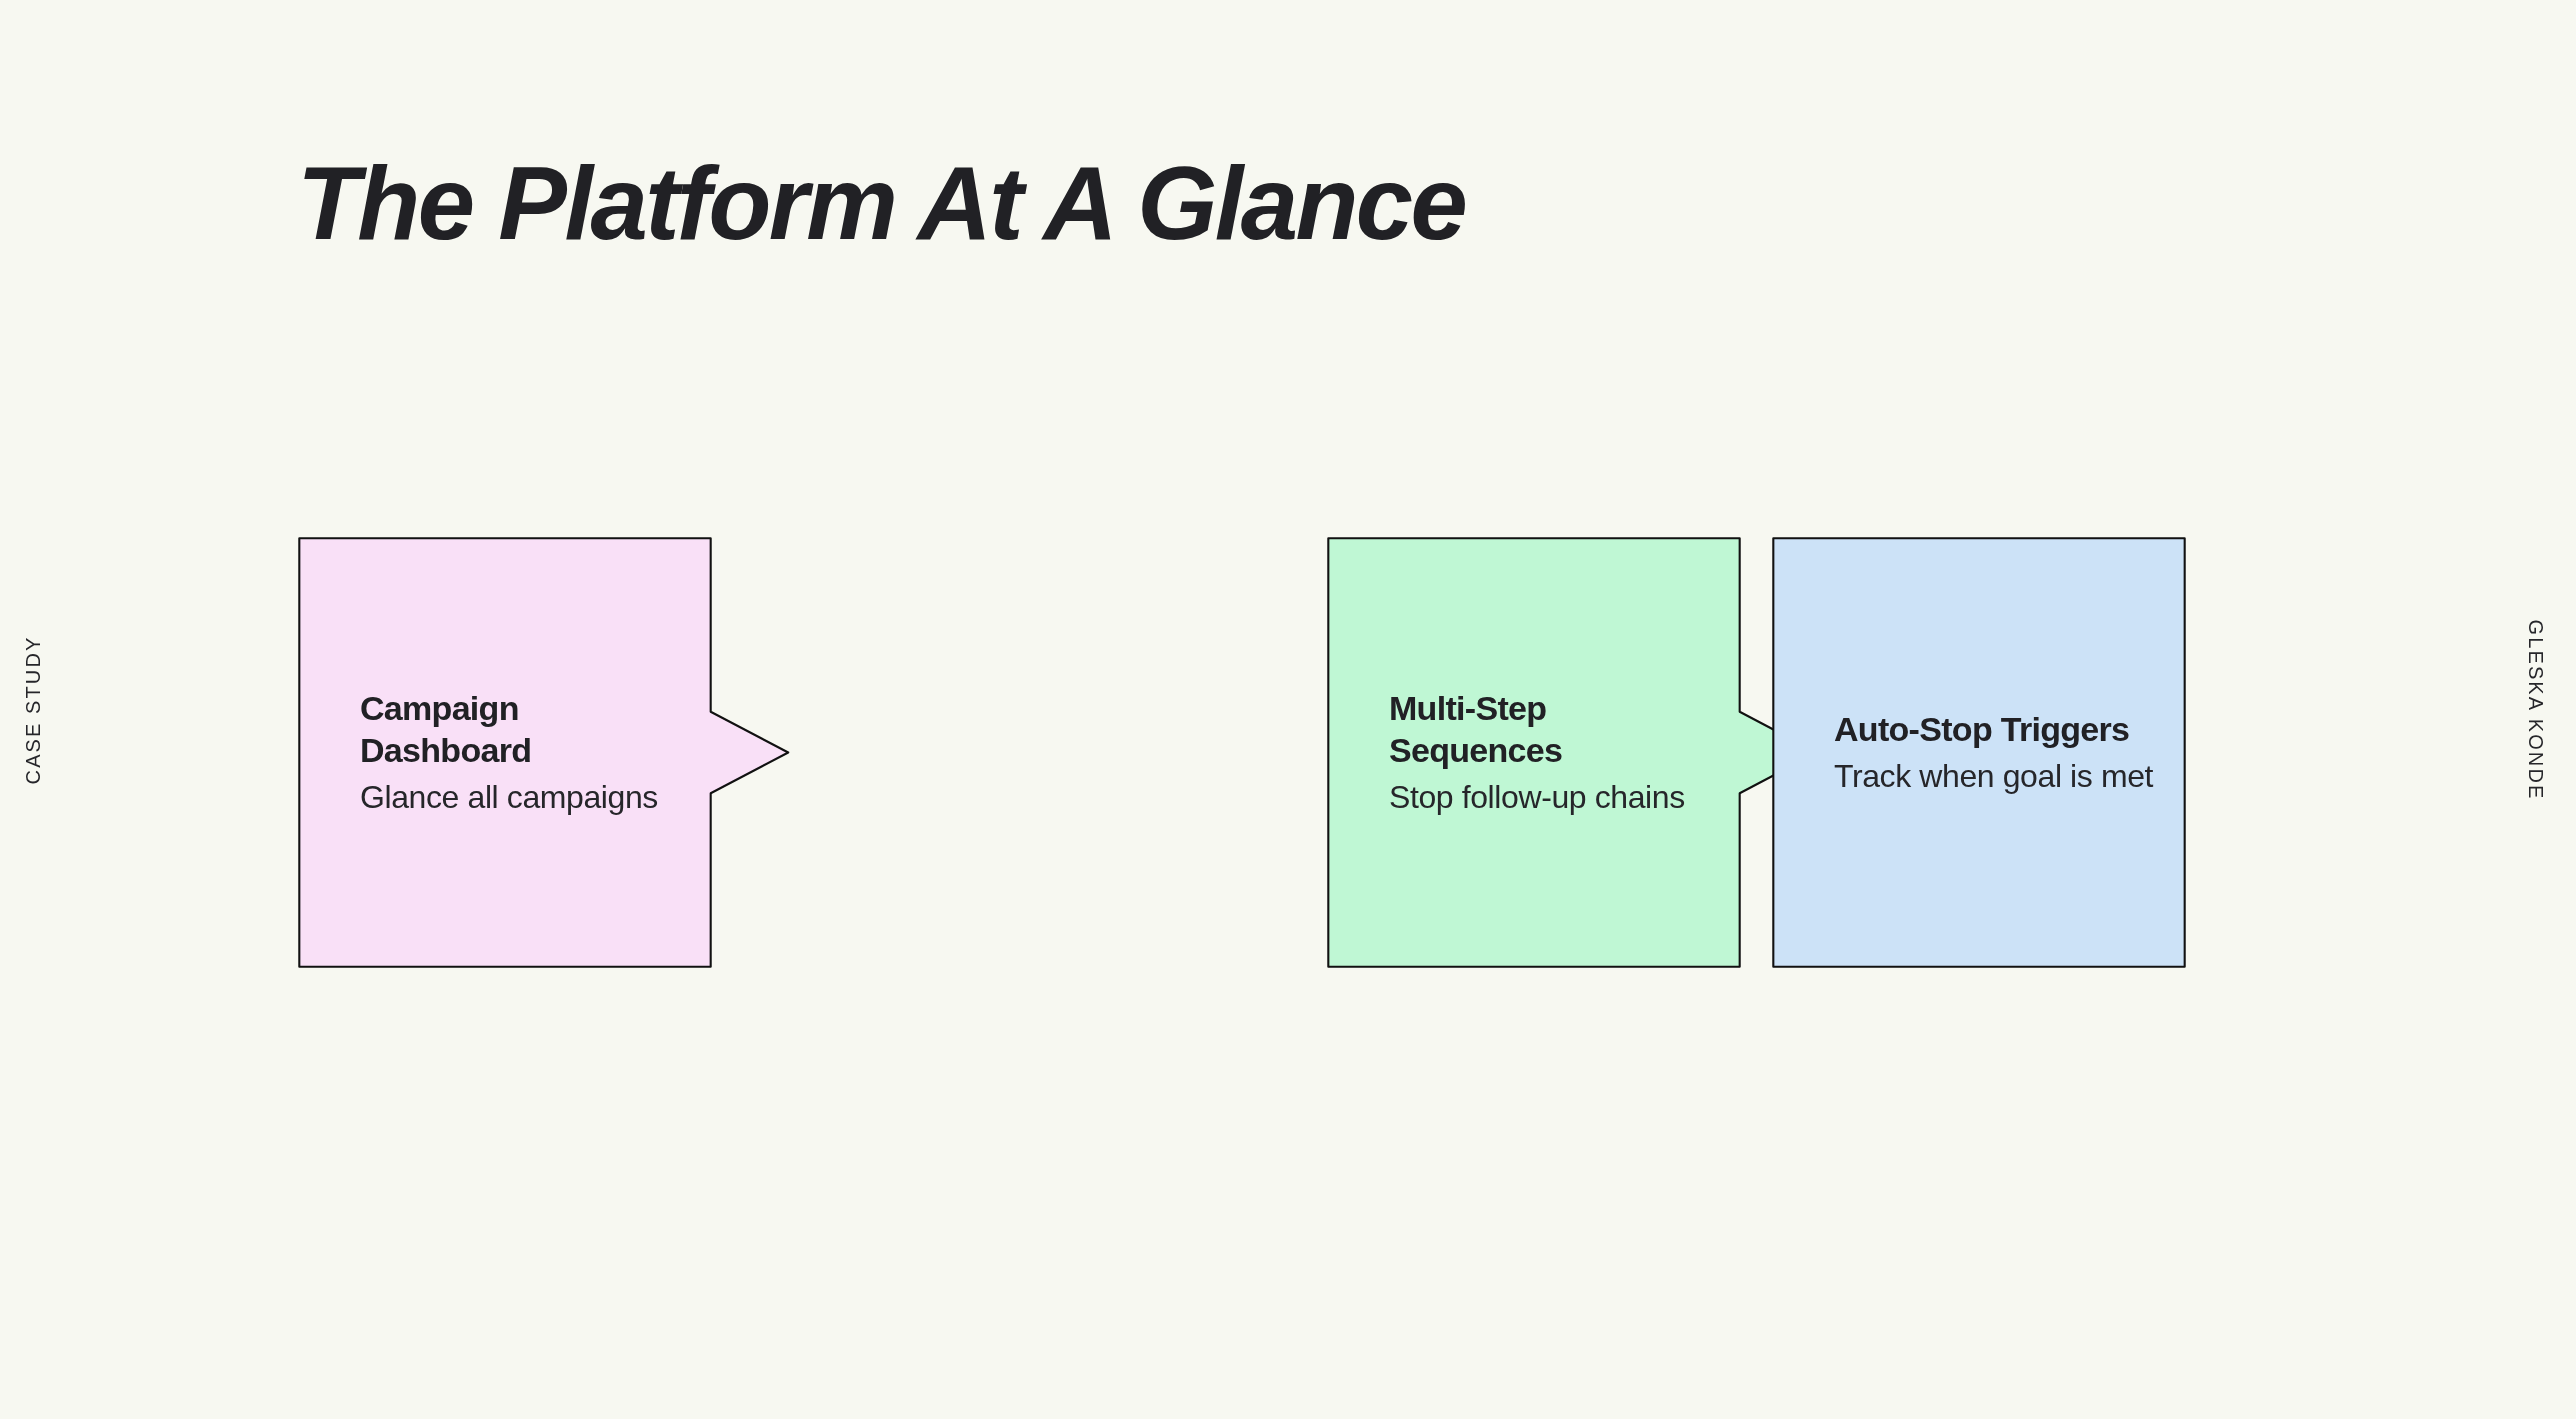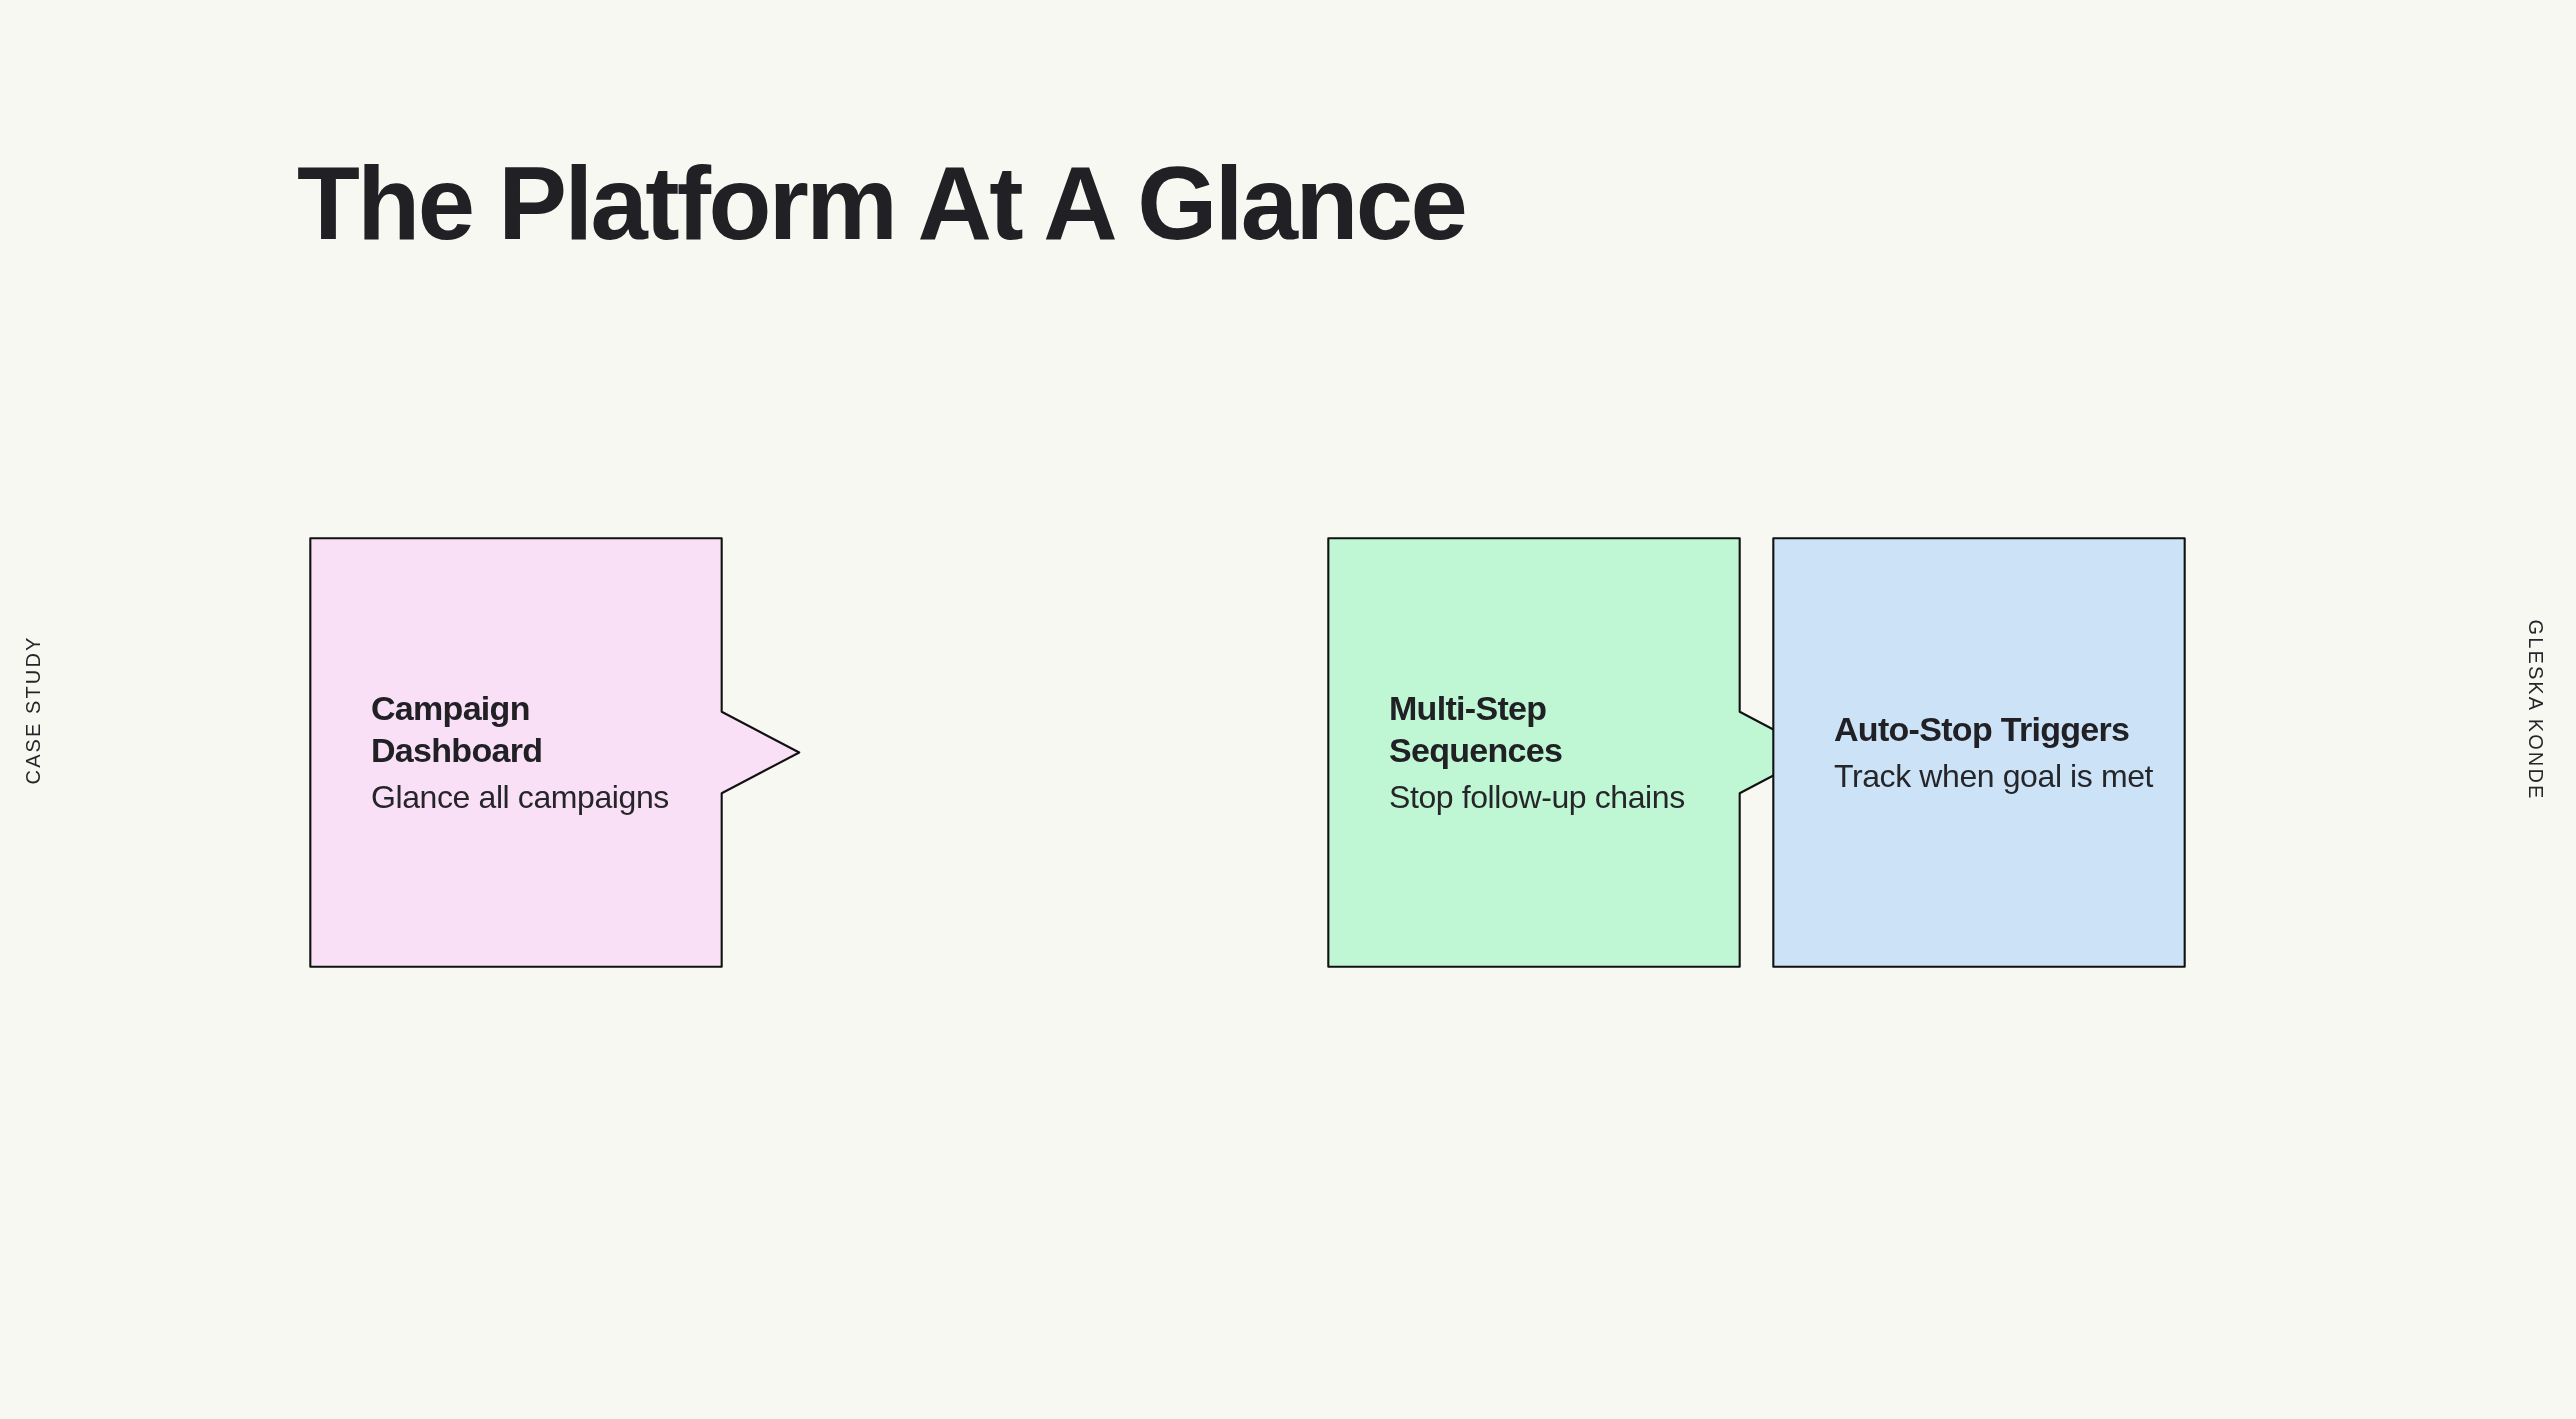--- a/index.html
+++ b/index.html
@@ -55,20 +55,21 @@
   .page-title {
     position: absolute;
     left: 297px;
     top: 149px;
     font-size: 103px;
     font-weight: 700;
     letter-spacing: -2.6px;
     line-height: 1.06;
     color: #212125;
     white-space: nowrap;
+    font-style: italic;
   }
 
   
   .flow-row {
     position: absolute;
     left: 297px;
     top: 537px;
     width: 1914px;
     height: 431px;
   }
@@ -81,21 +82,21 @@
   }
 
   .flow-card .card-svg {
     position: absolute;
     inset: 0;
     width: 100%;
     height: 100%;
     overflow: visible;
   }
 
-  .flow-card.c0 { left: 12px; }
+  .flow-card.c0 { left: 1px; }
   .flow-card.c1 { left: 492px; }
   .flow-card.c2 { left: 983px; margin-left: 47px; }
   .flow-card.c3 { left: 1475px; }
 
   .card-body {
     position: absolute;
     left: 0;
     top: 0;
     width: 414px;
     height: 431px;

